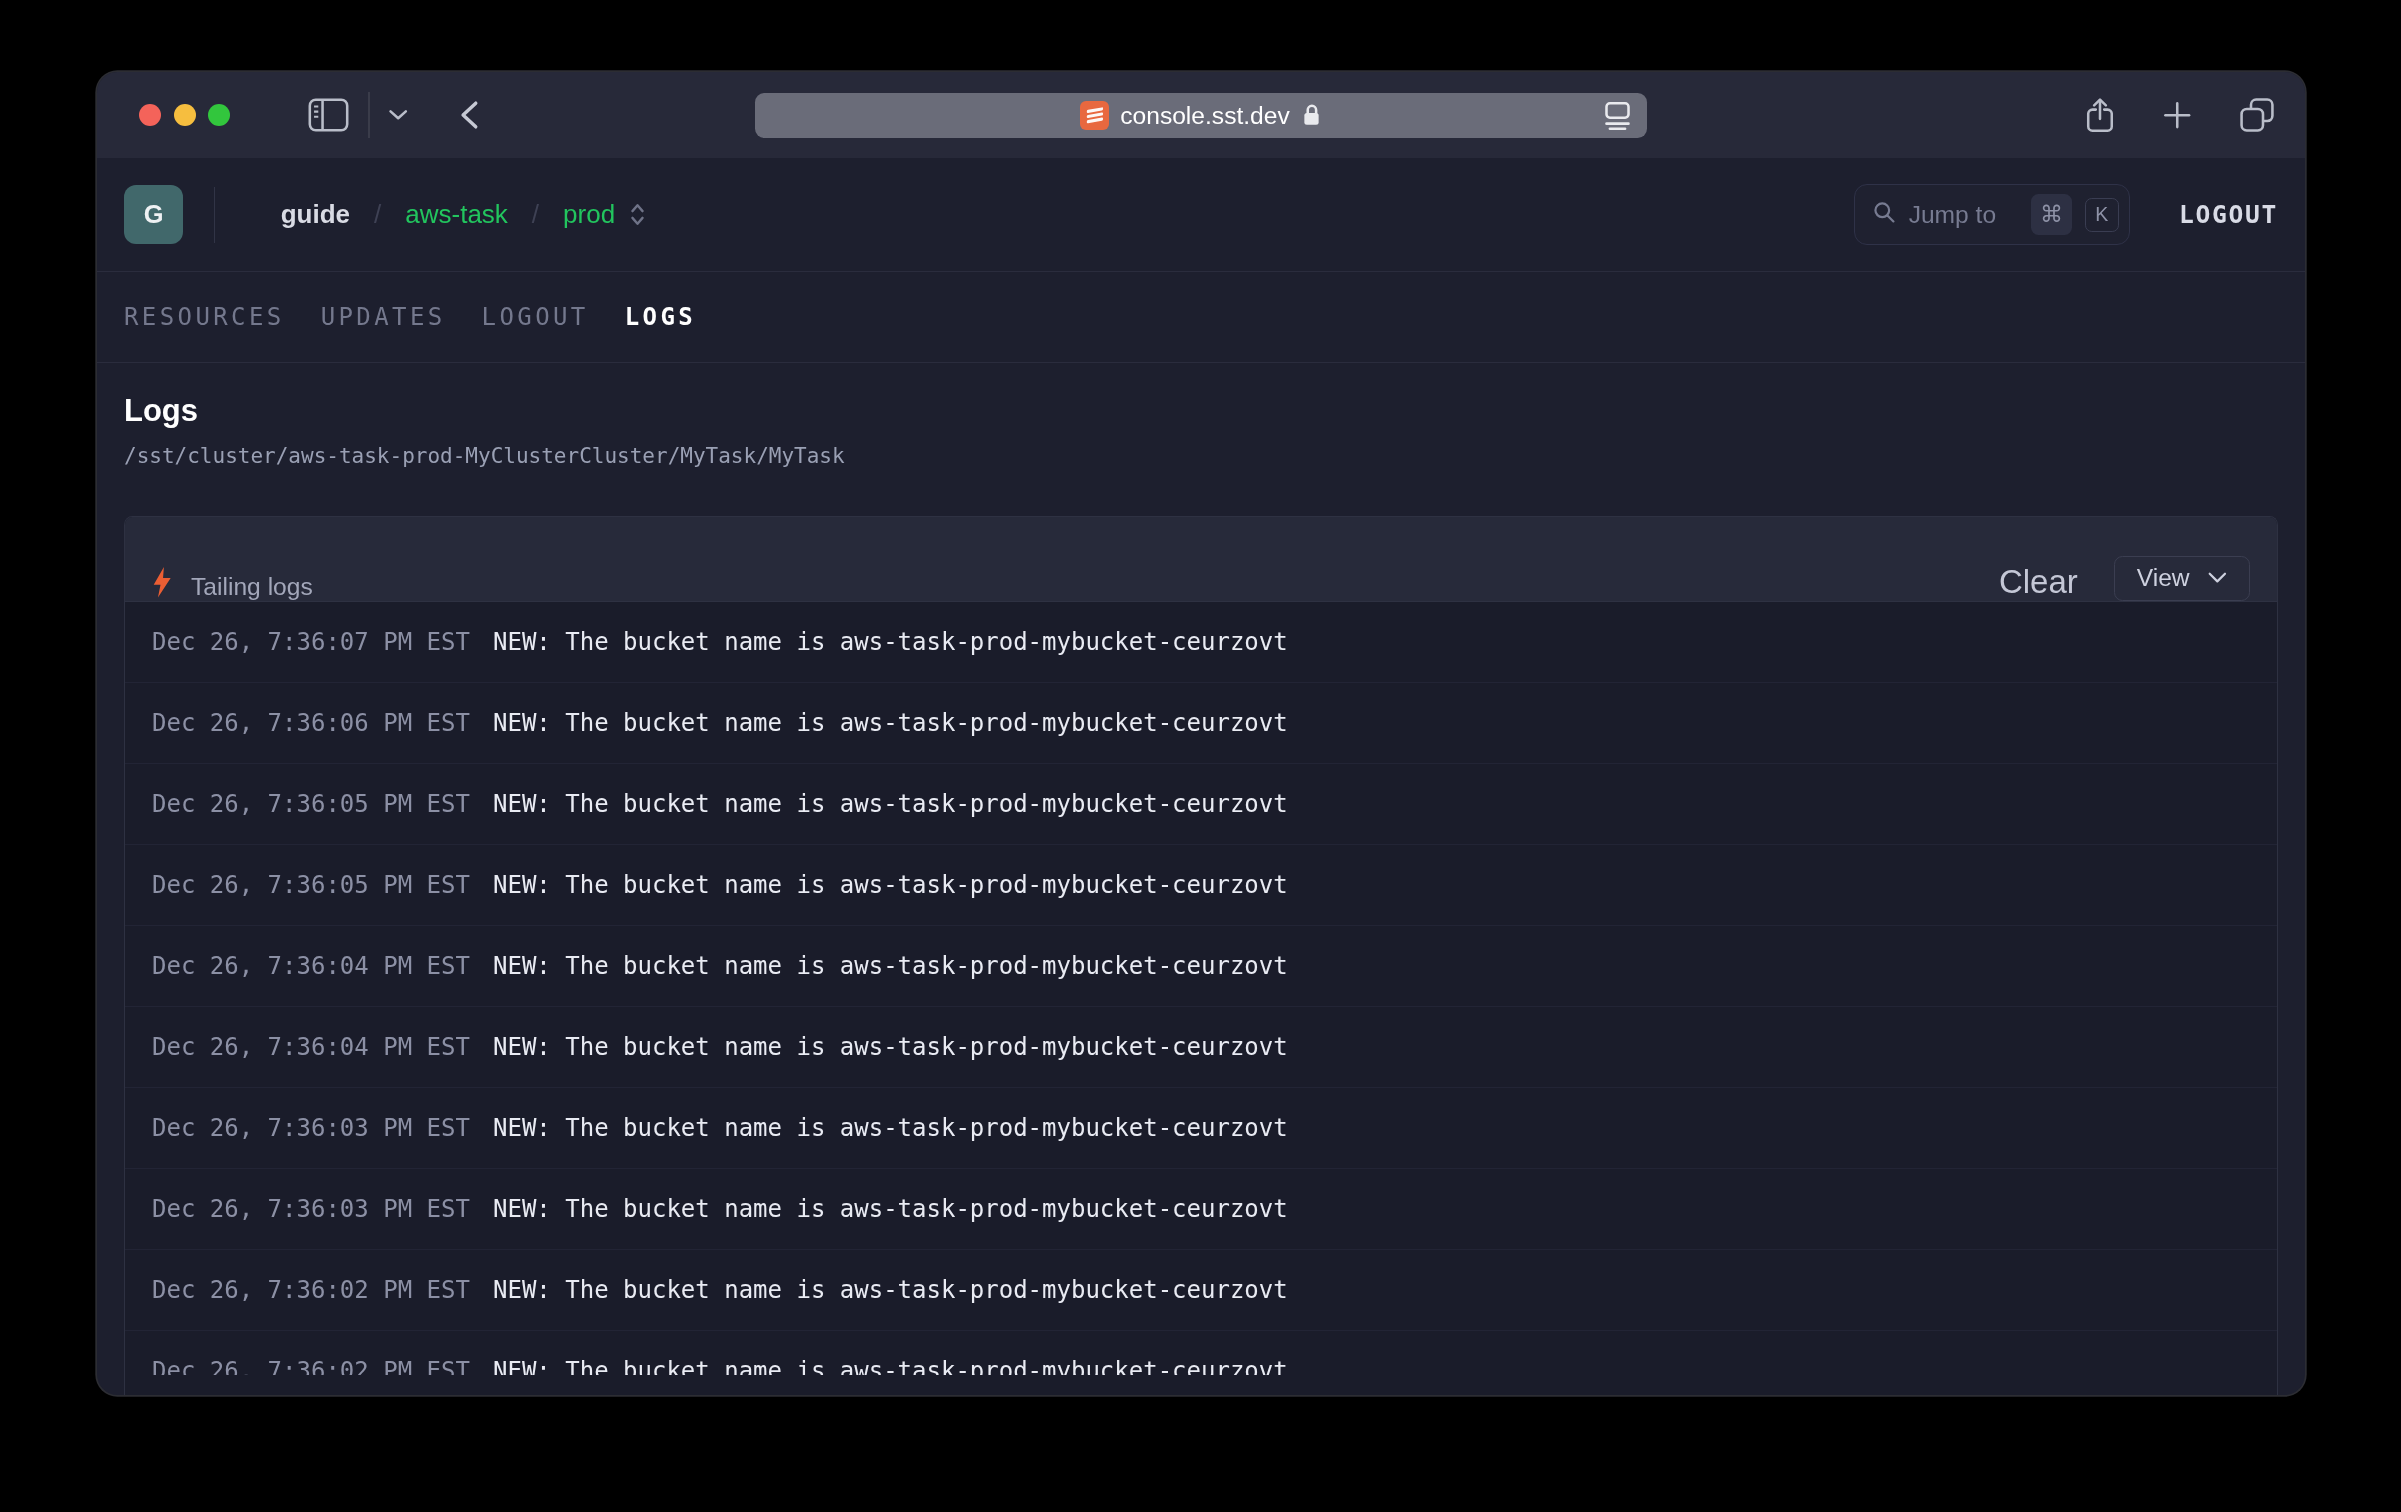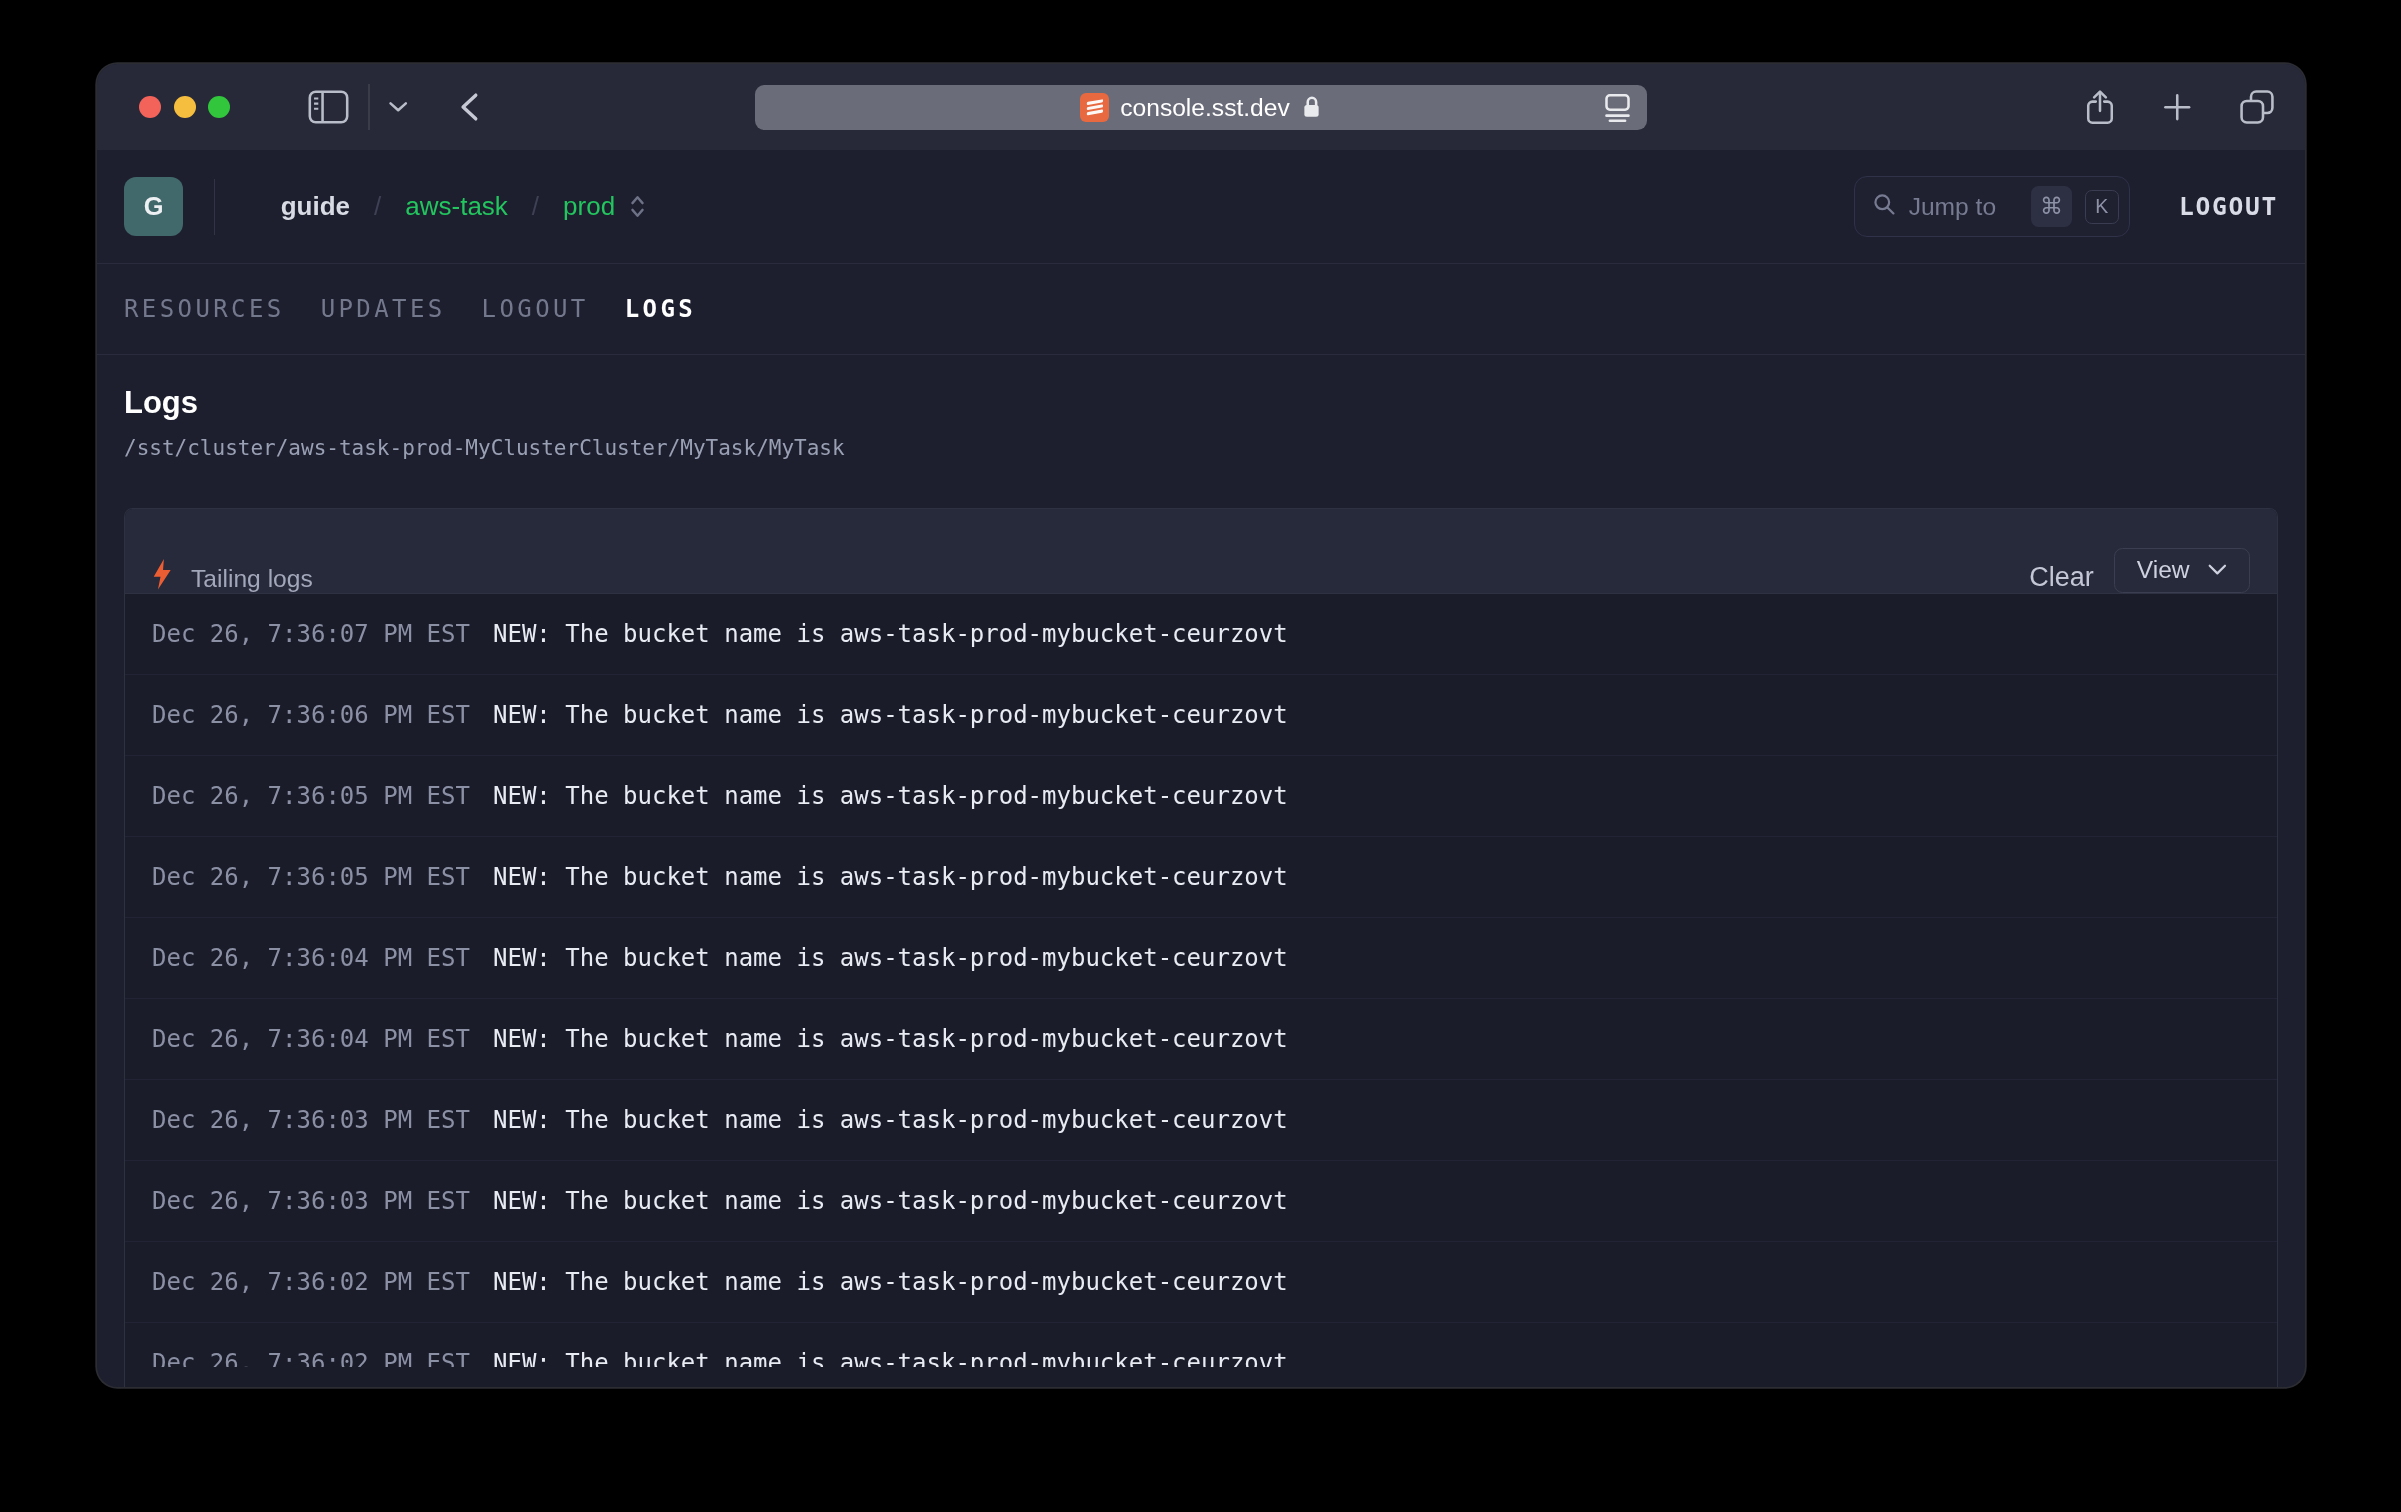--- a/index.html
+++ b/index.html
@@ -5,21 +5,21 @@
   * { margin:0; padding:0; box-sizing:border-box; }
   html,body { background:#000; }
   body {
     width:2401px; height:1513px; position:relative; overflow:hidden;
     font-family:"Liberation Sans", sans-serif;
   }
   .mono { font-family:"DejaVu Sans Mono","Liberation Mono",monospace; }
 
   
   .window {
-    position:absolute; left:97px; top:64px; width:2208px; height:1323px;
+    position:absolute; left:97px; top:72px; width:2208px; height:1323px;
     background:#1d1f2e; border-radius:20.4px; overflow:hidden;
     box-shadow:0 0 0 1.7px rgba(125,129,145,.35), 0 25.4px 68px rgba(0,0,0,.6);
   }
 
   
   .chrome {
     height:86px; background:#272939; display:flex; align-items:center;
     position:relative; flex-shrink:0;
   }
   .lights { display:flex; gap:12.7px; margin-left:42px; }
@@ -92,21 +92,21 @@
     margin-top:46px; border:1.7px solid #2e3142; border-bottom:none;
     border-radius:8.5px 8.5px 0 0; background:#1a1c2a; padding-bottom:20.4px;
   }
   .panel-header {
     height:85px; background:#272a3a; border-bottom:1.7px solid #2e3142;
     border-radius:7.6px 7.6px 0 0;
     display:flex; align-items:flex-end; padding:0 27px;
   }
   .status-label { margin-left:18.7px; font-size:24.6px; color:#a3a7ba; }
   .panel-header .spacer { flex:1; }
-  .clear-btn { font-size:27px; color:#c4c7d6; margin-right:20px; cursor:default; }
+  .clear-btn { font-size:33px; color:#c4c7d6; margin-right:36px; cursor:default; }
   .view-btn {
     height:45px; padding:0 22px; border:1.7px solid #3b3e51; border-radius:8.5px;
     display:flex; align-items:center; gap:18.7px; color:#ced1df; font-size:24.6px; cursor:default;
   }
 
   .rows { height:773px; overflow:hidden; }
   .log-row {
     height:81px; display:flex; align-items:center; padding:0 27px;
     border-bottom:1.7px solid #222435; font-size:24px;
   }

